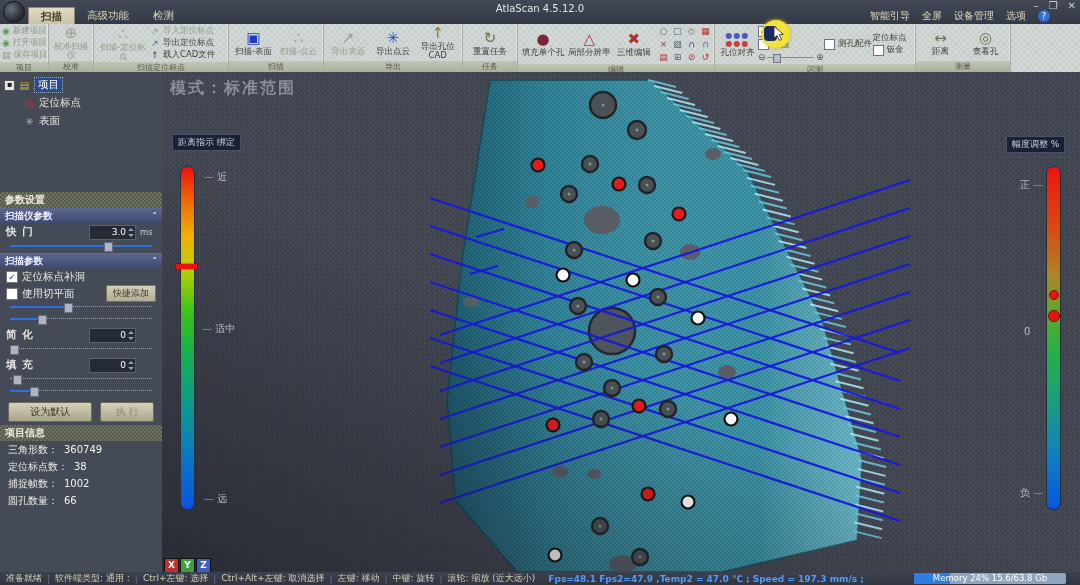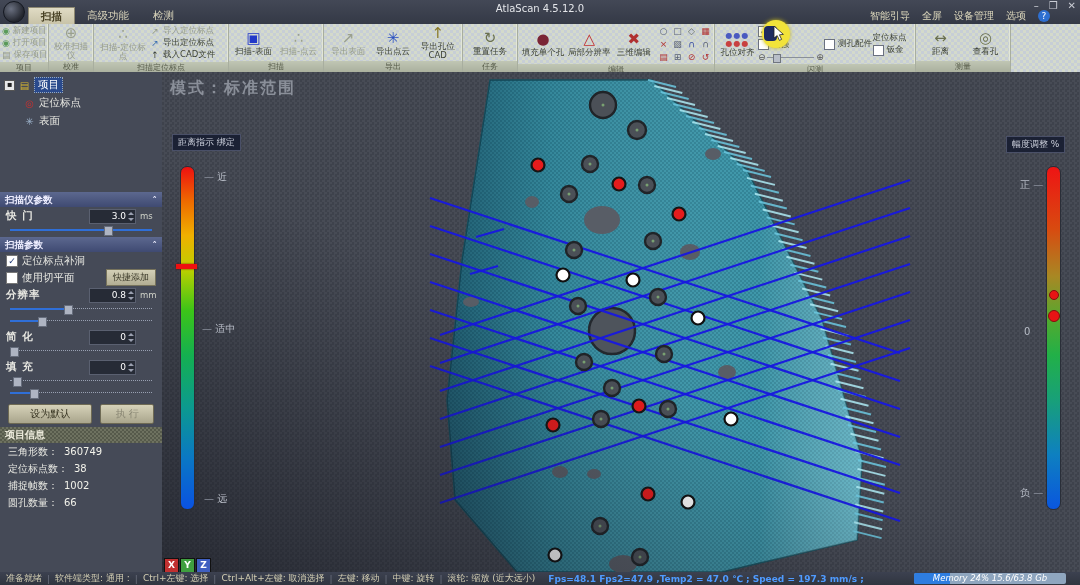--- a/index.html
+++ b/index.html
@@ -84,21 +84,21 @@
   .reddot{position:absolute;border-radius:50%;background:#e81414;border:1px solid #801010;}
   .axis{position:absolute;width:13px;height:13px;color:#fff;font-size:9px;font-weight:bold;text-align:center;line-height:13px;border:1px solid #111;}
   
   .curhl{position:absolute;width:28px;height:28px;border-radius:50%;background:#f2e33a;box-shadow:0 0 4px #cdbd18;}
   .curhl .blob{position:absolute;left:2px;top:6px;width:13px;height:15px;border-radius:4px;background:#1d2a60;}
   .curhl svg{position:absolute;left:11px;top:6px;}
   
   .statusbar{position:absolute;left:0;top:572px;width:1080px;height:13px;background:linear-gradient(#3c4150,#30353f);display:flex;align-items:center;font-size:9px;color:#d2cdb2;gap:5px;padding-left:6px;box-sizing:border-box;}
   .statusbar .sep{color:#6b707e;}
   .stats{color:#4f9bff;font-weight:bold;margin-left:8px;white-space:nowrap;}
-  .mem{margin-left:auto;margin-right:14px;position:relative;width:152px;height:11px;background:#8fa6bf;border-radius:2px;overflow:hidden;font-style:italic;}
+  .mem{margin-left:auto;margin-right:14px;position:relative;width:152px;height:11px;background:#8fa6bf;border-radius:2px;overflow:hidden;}
   .mem .fill{position:absolute;left:0;top:0;bottom:0;background:#2e7de0;}
   .mem .txt{position:absolute;inset:0;color:#fff;font-size:8.5px;text-align:center;line-height:11px;white-space:nowrap;}
 </style>
 </head>
 <body>
 
 <div class="titlebar">
   <div class="appicon"></div>
   <div class="wtitle">AtlaScan 4.5.12.0</div>
   <div class="tabs">
@@ -325,20 +325,21 @@
     <div class="titem" style="padding-left:22px">
       <span class="tico" style="color:#c83030">◎</span>
       <span>定位标点</span>
     </div>
     <div class="titem" style="padding-left:22px">
       <span class="tico" style="color:#9ab0c8">✳</span>
       <span>表面</span>
     </div>
   </div>
 
+  <div class="shead">参数设置</div>
 
   <div class="subhead">
       <span>扫描仪参数</span>
       <span>˄</span>
     </div>
   <div class="prow">
     <span class="plabel">快 门</span>
     <span class="spin"><span>3.0</span><i class="u"></i><i class="d"></i></span>
     <span class="unit">ms</span>
   </div>
@@ -352,25 +353,20 @@
       <span>˄</span>
     </div>
   <div class="cbrow">
     <span class="cbbox">✓</span>
       <span>定位标点补洞</span>
   </div>
   <div class="cbrow">
     <span class="cbbox"></span>
       <span>使用切平面</span>
     <span class="minibtn">快捷添加</span>
-  </div>
-  <div class="prow">
-    <span class="plabel">分辨率</span>
-    <span class="spin"><span>0.8</span><i class="u"></i><i class="d"></i></span>
-    <span class="unit">mm</span>
   </div>
   <div class="pslider">
       <span class="tr"></span>
       <span class="fl" style="width:38%"></span>
       <span class="hd" style="left:38%"></span>
     </div>
 
   <div class="pslider">
       <span class="tr"></span>
       <span class="fl" style="width:20%"></span>

